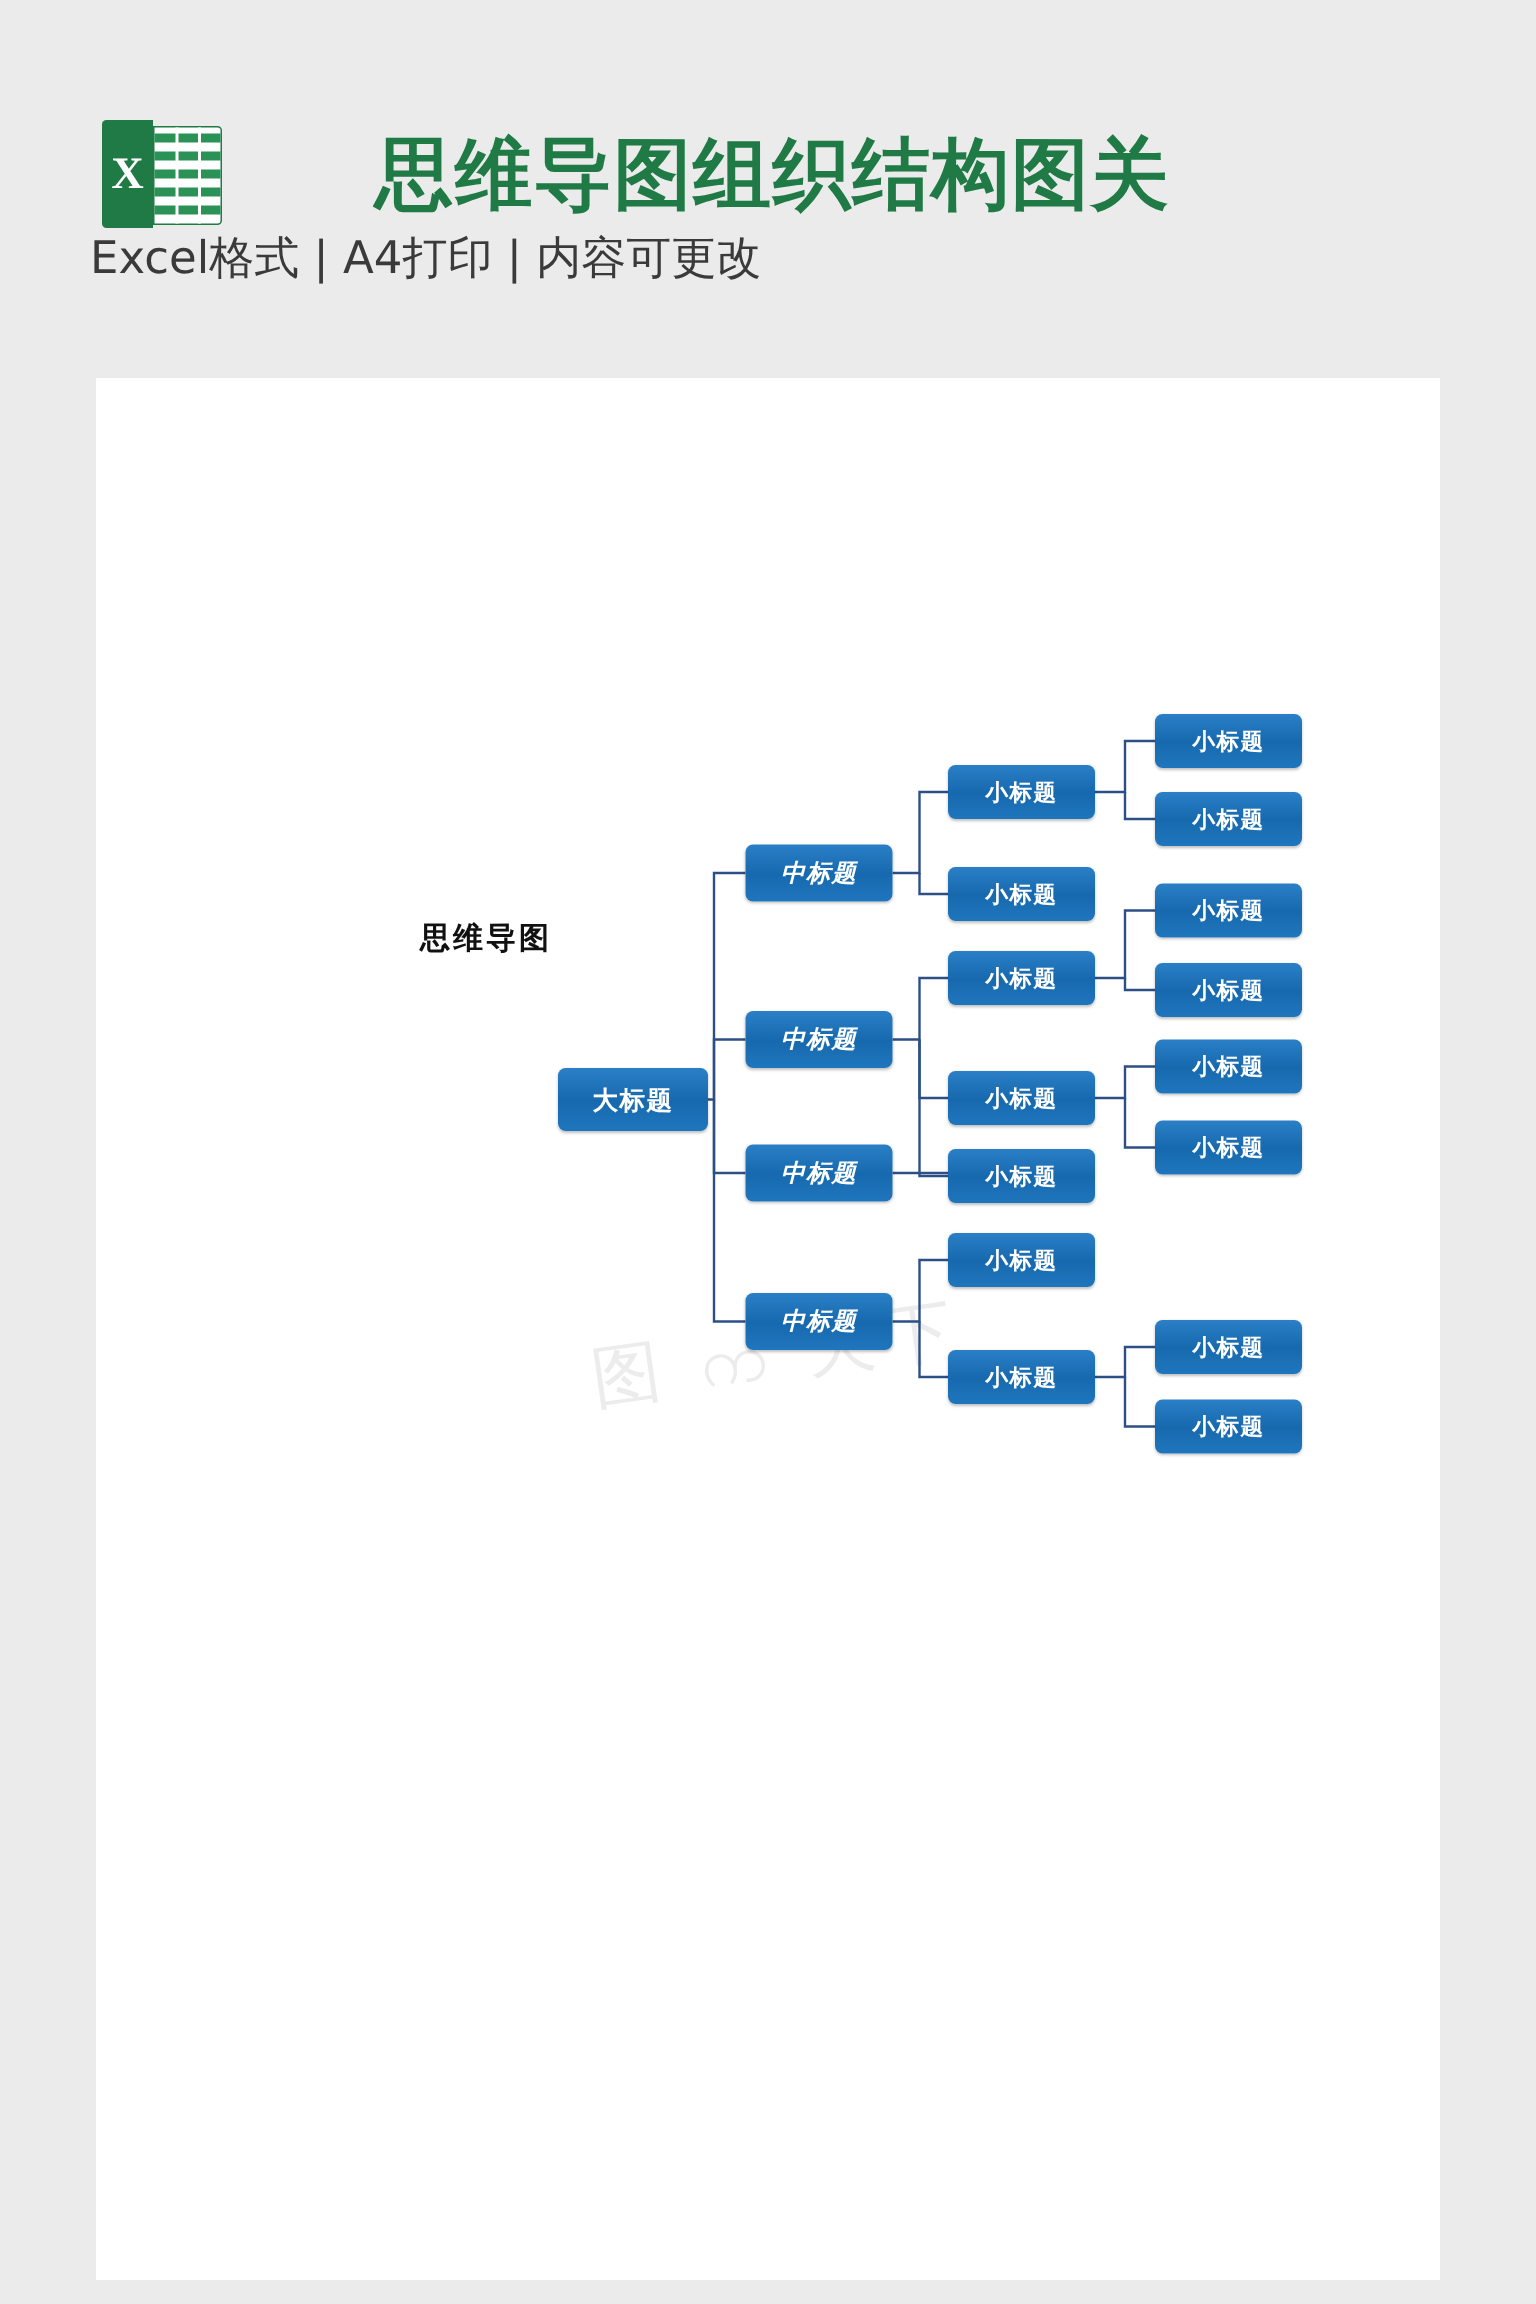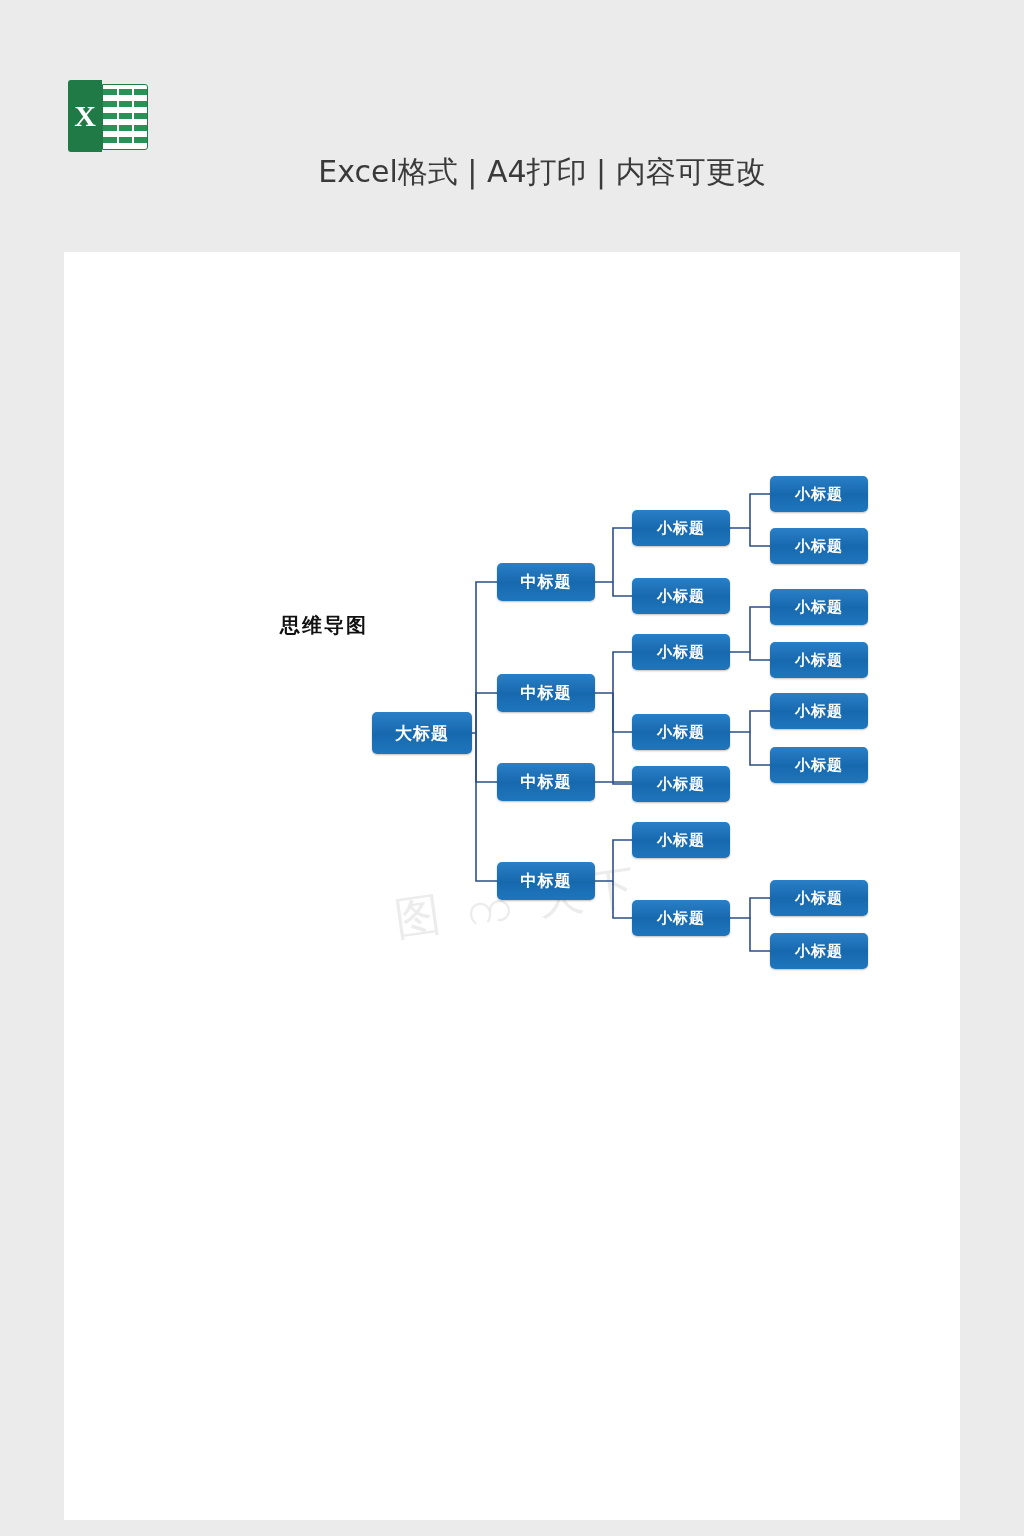--- a/index.html
+++ b/index.html
@@ -89,21 +89,21 @@
     font-weight: bold;
     letter-spacing: 1px;
     white-space: nowrap;
     font-family: "DejaVu Sans", sans-serif;
   }
   .title-sub {
     position: absolute;
     left: 0;
     top: 152px;
     width: 1024px;
-    text-align: center;
+    text-align: left;
     color: #3a3a3a;
     font-size: 30px;
     font-family: "DejaVu Sans", sans-serif;
     padding-left: 60px;
     box-sizing: border-box;
   }
 
   
   .page {
     position: absolute;
@@ -160,20 +160,21 @@
   }
   .node.big {
     font-size: 17px;
     width: 100px;
     height: 42px;
   }
   .node.mid {
     font-size: 16px;
     width: 98px;
     height: 38px;
+    font-style: italic;
   }
   .node.small {
     font-size: 15px;
     width: 98px;
     height: 36px;
   }
 
   .root-label {
     position: absolute;
     color: #111111;
@@ -196,20 +197,21 @@
       <div class="row" style="top:4px;"></div>
       <div class="row" style="top:16px;"></div>
       <div class="row" style="top:28px;"></div>
       <div class="row" style="top:40px;"></div>
       <div class="row" style="top:52px;"></div>
       <div class="vline" style="left:14px;"></div>
       <div class="vline" style="left:29px;"></div>
     </div>
   </div>
 
+  <div class="title-main">思维导图组织结构图关</div>
   <div class="title-sub">Excel格式 | A4打印 | 内容可更改</div>
 </div>
 
 <div class="page">
 
   <div class="watermark">图 က 天下</div>
 
   <div class="diagram">
 
     <svg width="896" height="1268">

